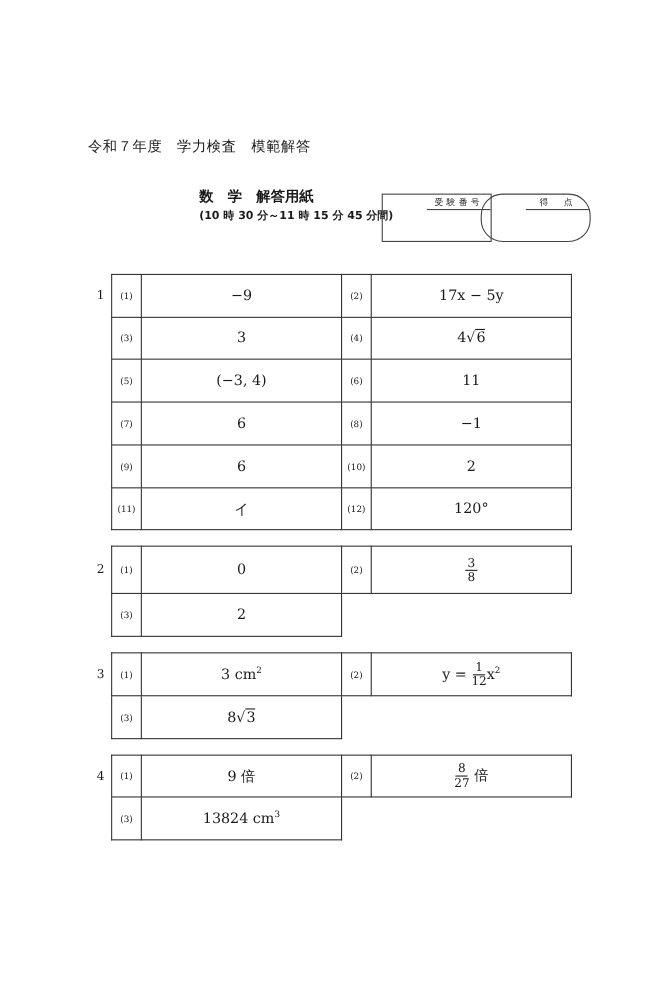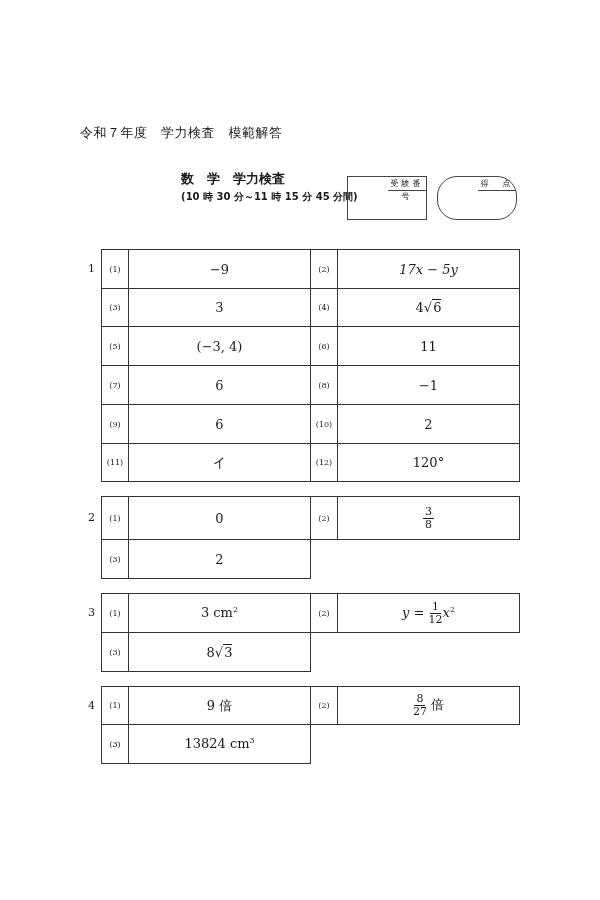--- a/index.html
+++ b/index.html
@@ -3,42 +3,42 @@
 <meta charset="utf-8">
 <style>
   html, body { margin:0; padding:0; }
   body { width:600px; height:900px; background:#ffffff; position:relative; overflow:hidden;
          font-family:"DejaVu Serif", serif; color:#1a1a1a; }
   .title { position:absolute; left:80px; top:124px; font-family:"DejaVu Sans", sans-serif;
            font-weight:normal; font-size:13px; letter-spacing:0.5px; white-space:pre; }
   .subtitle { position:absolute; left:172px; top:155px; font-family:"DejaVu Sans", sans-serif;
               font-weight:bold; font-size:13px; white-space:pre; }
   .subtitle .time { font-size:10px; font-weight:bold; }
-  .idbox { position:absolute; top:176px; width:80px; height:44px; border:1px solid #444; box-sizing:border-box;padding-left:40px; }
+  .idbox { position:absolute; top:176px; width:100px; height:44px; border:1px solid #444; box-sizing:border-box;padding-left:40px; }
   .idbox .hdr { height:13px; border-bottom:1px solid #444; font-family:"DejaVu Sans", sans-serif;
                 font-size:8px; text-align:center; line-height:13px; letter-spacing:3px; }
   .q-num { position:absolute; left:88px; font-size:11px; }
   table.ans { position:absolute; border-collapse:collapse; }
   table.ans td { border:1px solid #333; padding:0; text-align:center; vertical-align:middle; }
   td.lbl { width:26px; font-size:8px; }
   td.val { width:181px; font-size:13px; }
   td.empty { border:none !important; }
   .frac { display:inline-flex; flex-direction:column; align-items:center; vertical-align:middle;
           font-size:11px; line-height:12px; }
   .frac .num { border-bottom:1px solid #222; padding:0 2px; }
-  .it { font-style:italic; }
+  .it { }
   sup { font-size:8px; }
   .sqrt { border-top:1px solid #222; padding-left:1px; }
 </style>
 </head>
 <body>
 
 <div class="title">令和７年度　学力検査　模範解答</div>
 <div class="subtitle">
-  <span>数　学　学力検査</span>
+  <span>数　学　解答用紙</span>
   <span class="time">(10 時 30 分～11 時 15 分 45 分間)</span>
 </div>
 
 <div class="idbox" style="left:347px;">
   <div class="hdr">受験番号</div>
 </div>
 <div class="idbox" style="left:437px;border-radius:20px;">
   <div class="hdr">得　点</div>
 </div>
 

